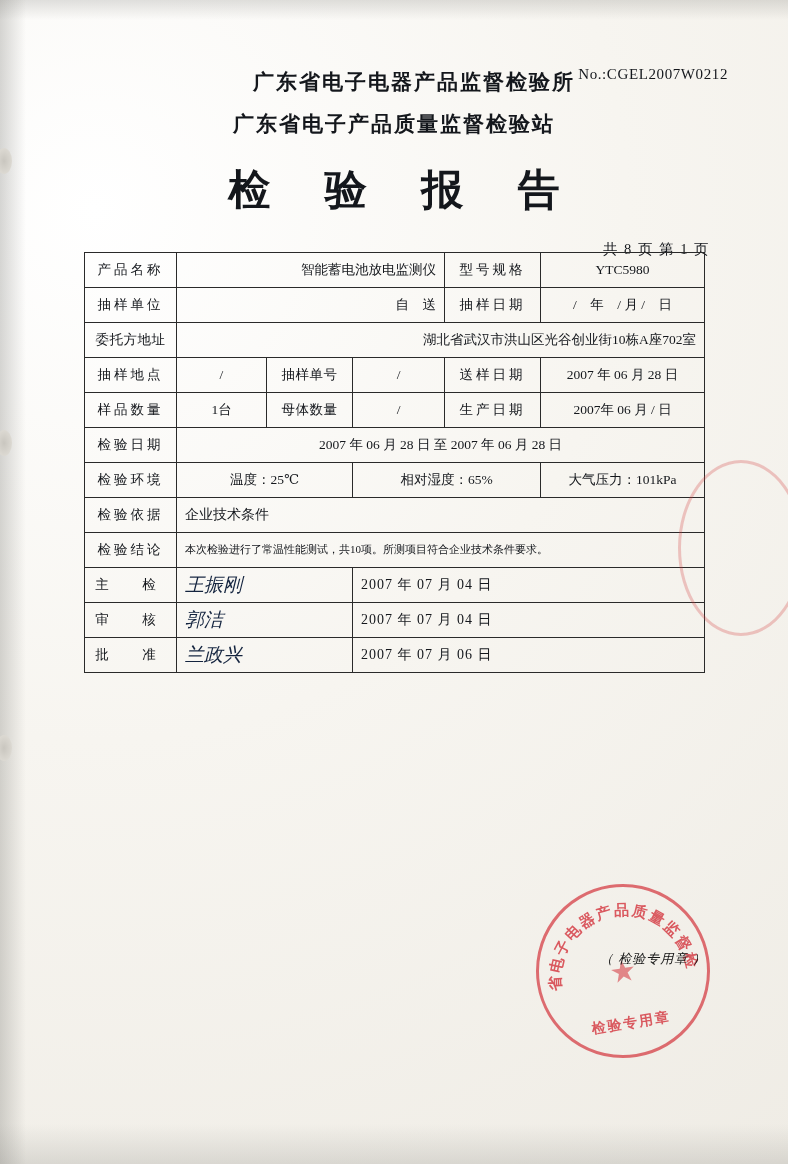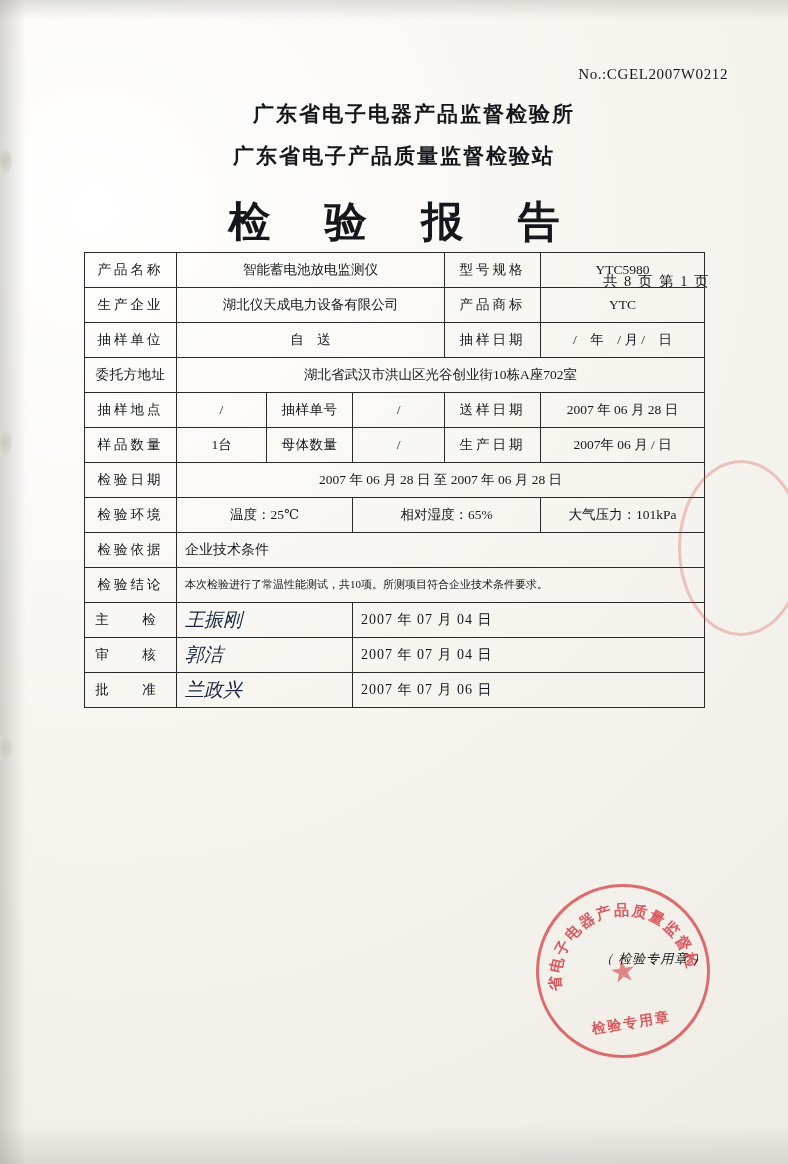--- a/index.html
+++ b/index.html
@@ -58,21 +58,21 @@
     font-family: "Liberation Serif", serif;
     font-size: 15px;
     letter-spacing: 0.6px;
   }
   .org1, .org2 {
     text-align: center;
     font-size: 21px;
     letter-spacing: 2px;
     font-weight: 600;
   }
-  .org1 { margin-top: 100px; padding-left: 40px; }
+  .org1 { margin-top: 68px; padding-left: 40px; }
   .org2 { margin-top: 14px; }
   .title {
     text-align: center;
     font-size: 42px;
     font-weight: 700;
     letter-spacing: 22px;
     margin-top: 24px;
     padding-left: 22px;
   }
   .pageinfo {
@@ -102,21 +102,21 @@
     text-align: center;
     letter-spacing: 3px;
     white-space: nowrap;
   }
   .lbl-tight {
     text-align: center;
     letter-spacing: 0.5px;
     white-space: nowrap;
   }
   .val {
-    text-align: center;
+    text-align: right;
     padding-left: 14px;
   }
   .val-c { text-align: center; }
   .val-bold { font-weight: 600; }
   .tall-dep { height: 176px; vertical-align: top; }
   .tall-con { height: 222px; vertical-align: top; margin-left: 11px; }
   .pad-top-dep { padding-top: 62px; }
   .pad-top-con { padding-top: 82px; }
   .basis-text { padding-left: 40px; padding-top: 62px; font-size: 14px; }
   .conc-text { padding-left: 14px; padding-top: 82px; font-size: 11px; line-height: 1.6; }
@@ -226,26 +226,20 @@
       <col style="width:92px">
       <col style="width:96px">
       <col style="width:164px">
     </colgroup>
     <tbody>
       <tr>
         <td class="lbl">产品名称</td>
         <td class="val" colspan="3">智能蓄电池放电监测仪</td>
         <td class="lbl">型号规格</td>
         <td class="val-c">YTC5980</td>
-      </tr>
-      <tr>
-        <td class="lbl">生产企业</td>
-        <td class="val" colspan="3">湖北仪天成电力设备有限公司</td>
-        <td class="lbl">产品商标</td>
-        <td class="val-c">YTC</td>
       </tr>
       <tr>
         <td class="lbl">抽样单位</td>
         <td class="val" colspan="3">自　送</td>
         <td class="lbl">抽样日期</td>
         <td class="val-c">/　年　/ 月 /　日</td>
       </tr>
       <tr>
         <td class="lbl-tight">委托方地址</td>
         <td class="val" colspan="5">湖北省武汉市洪山区光谷创业街10栋A座702室</td>

